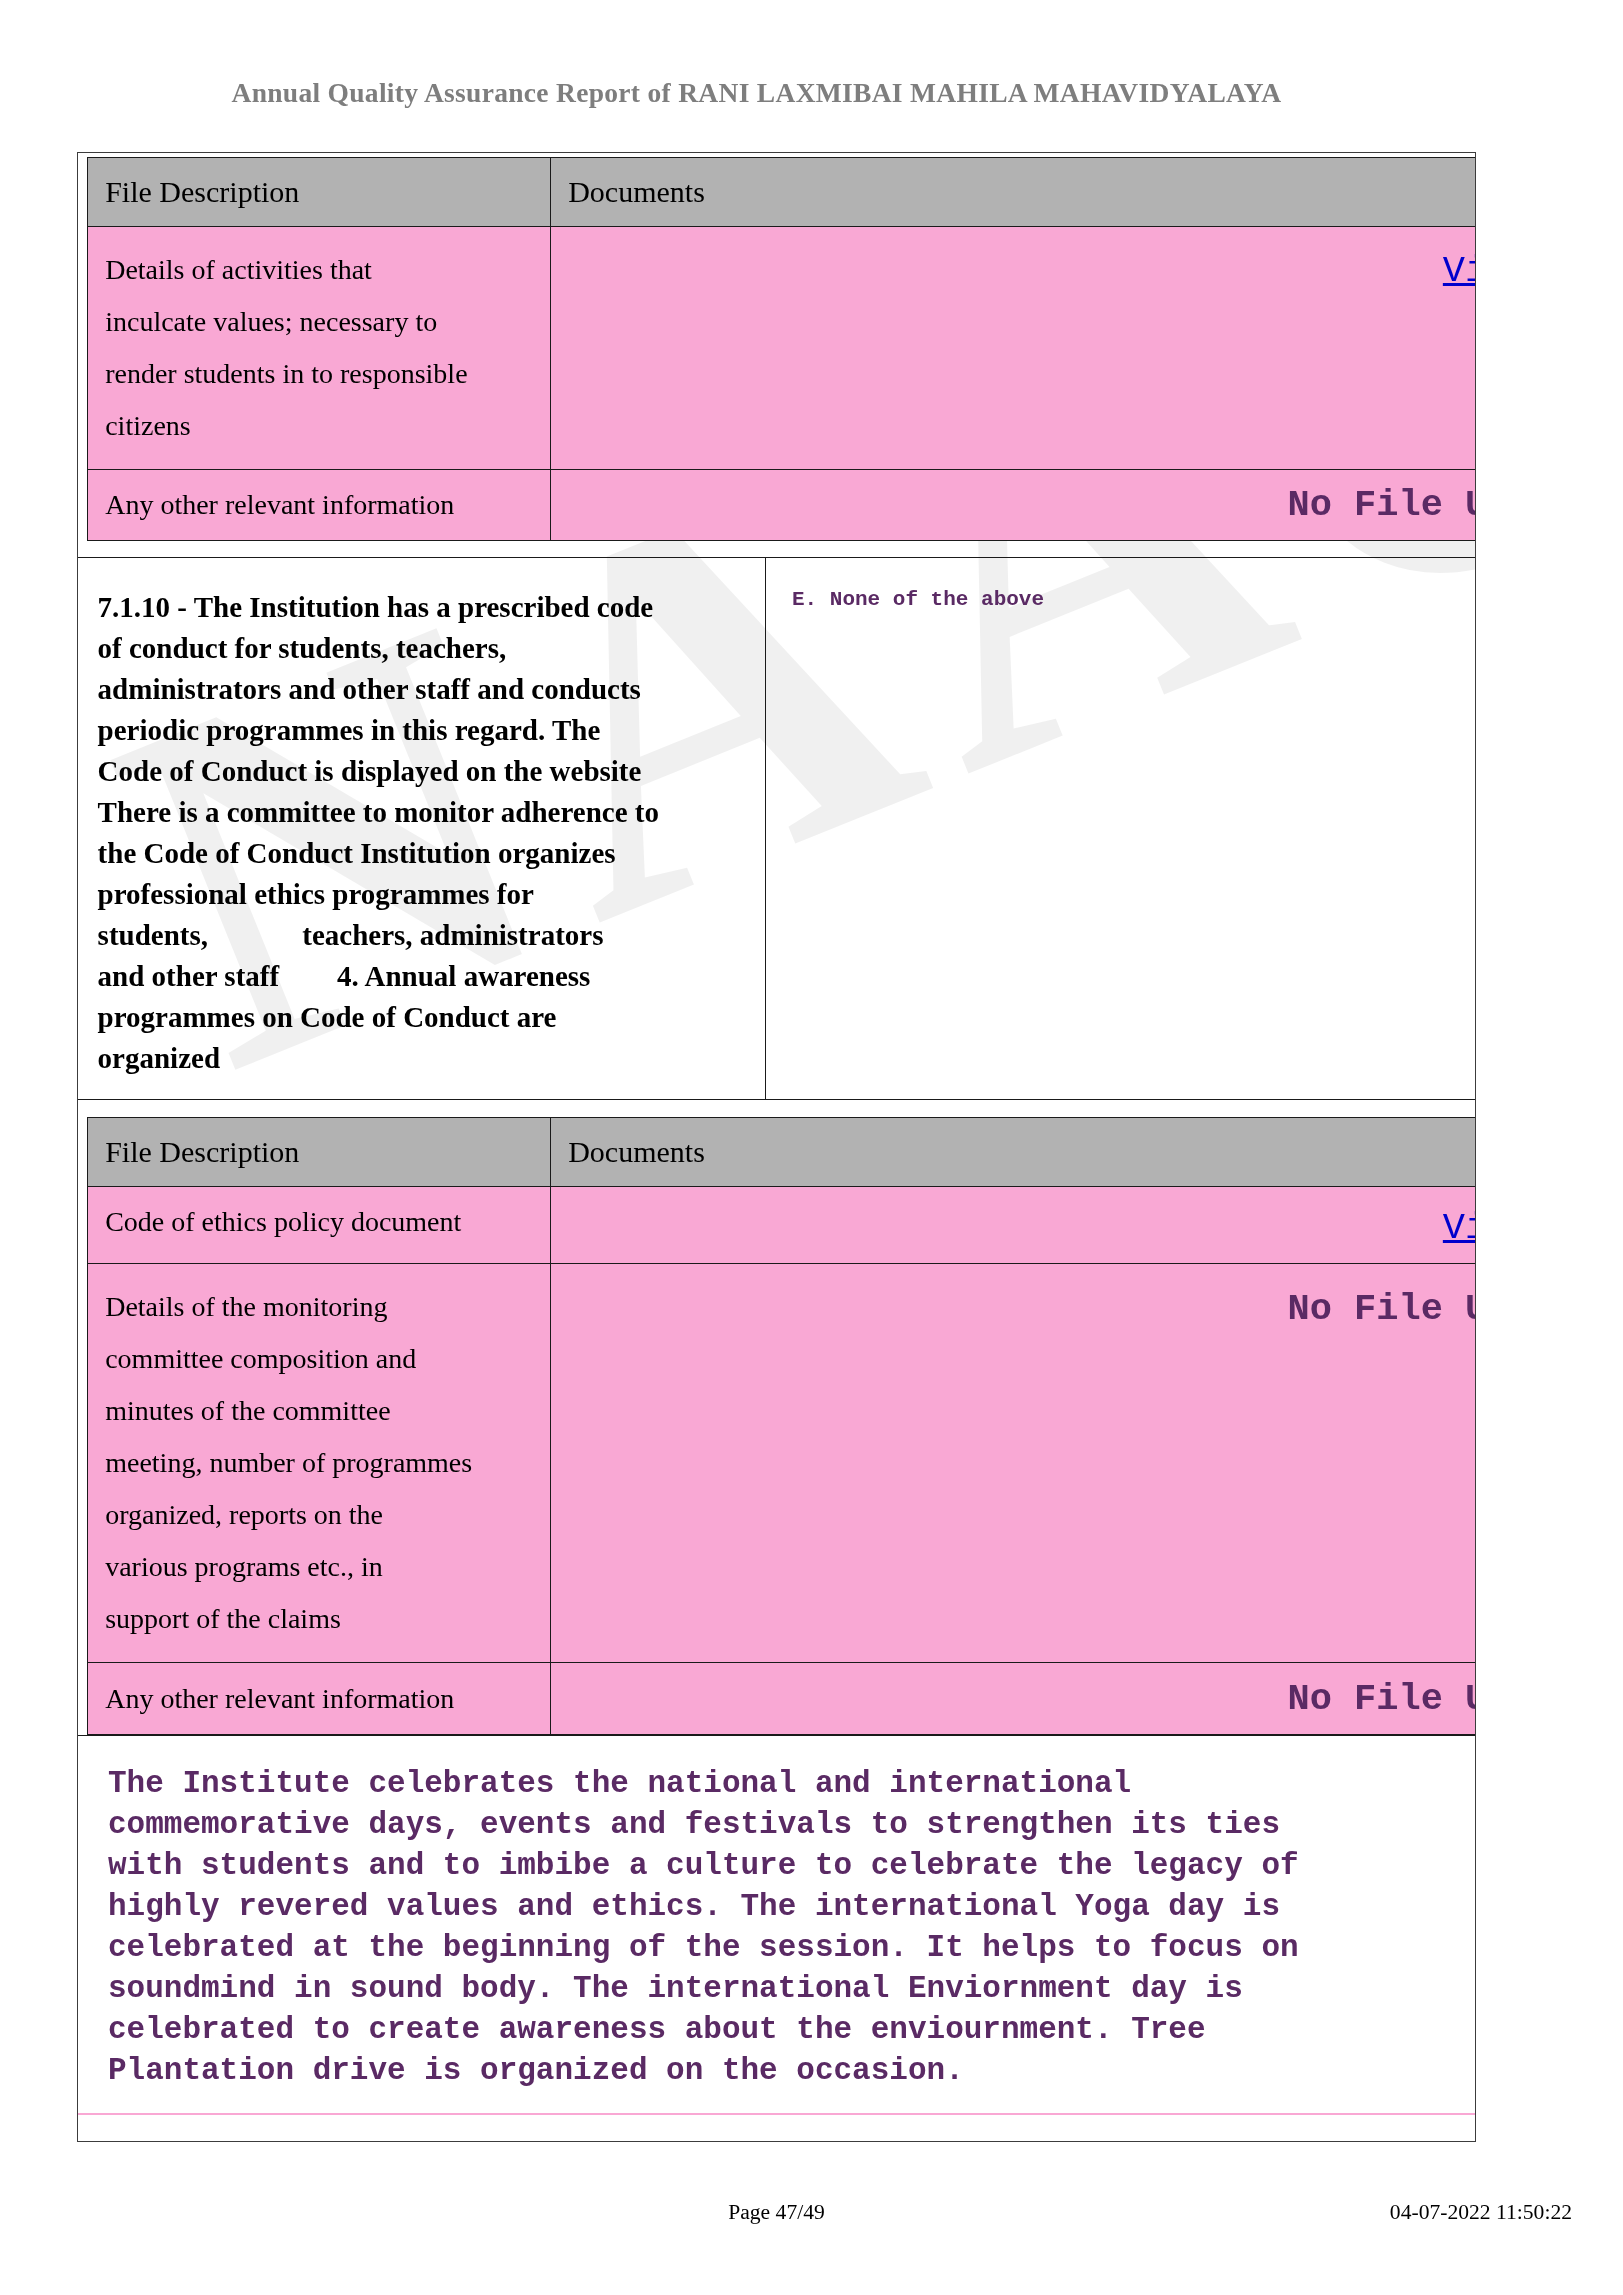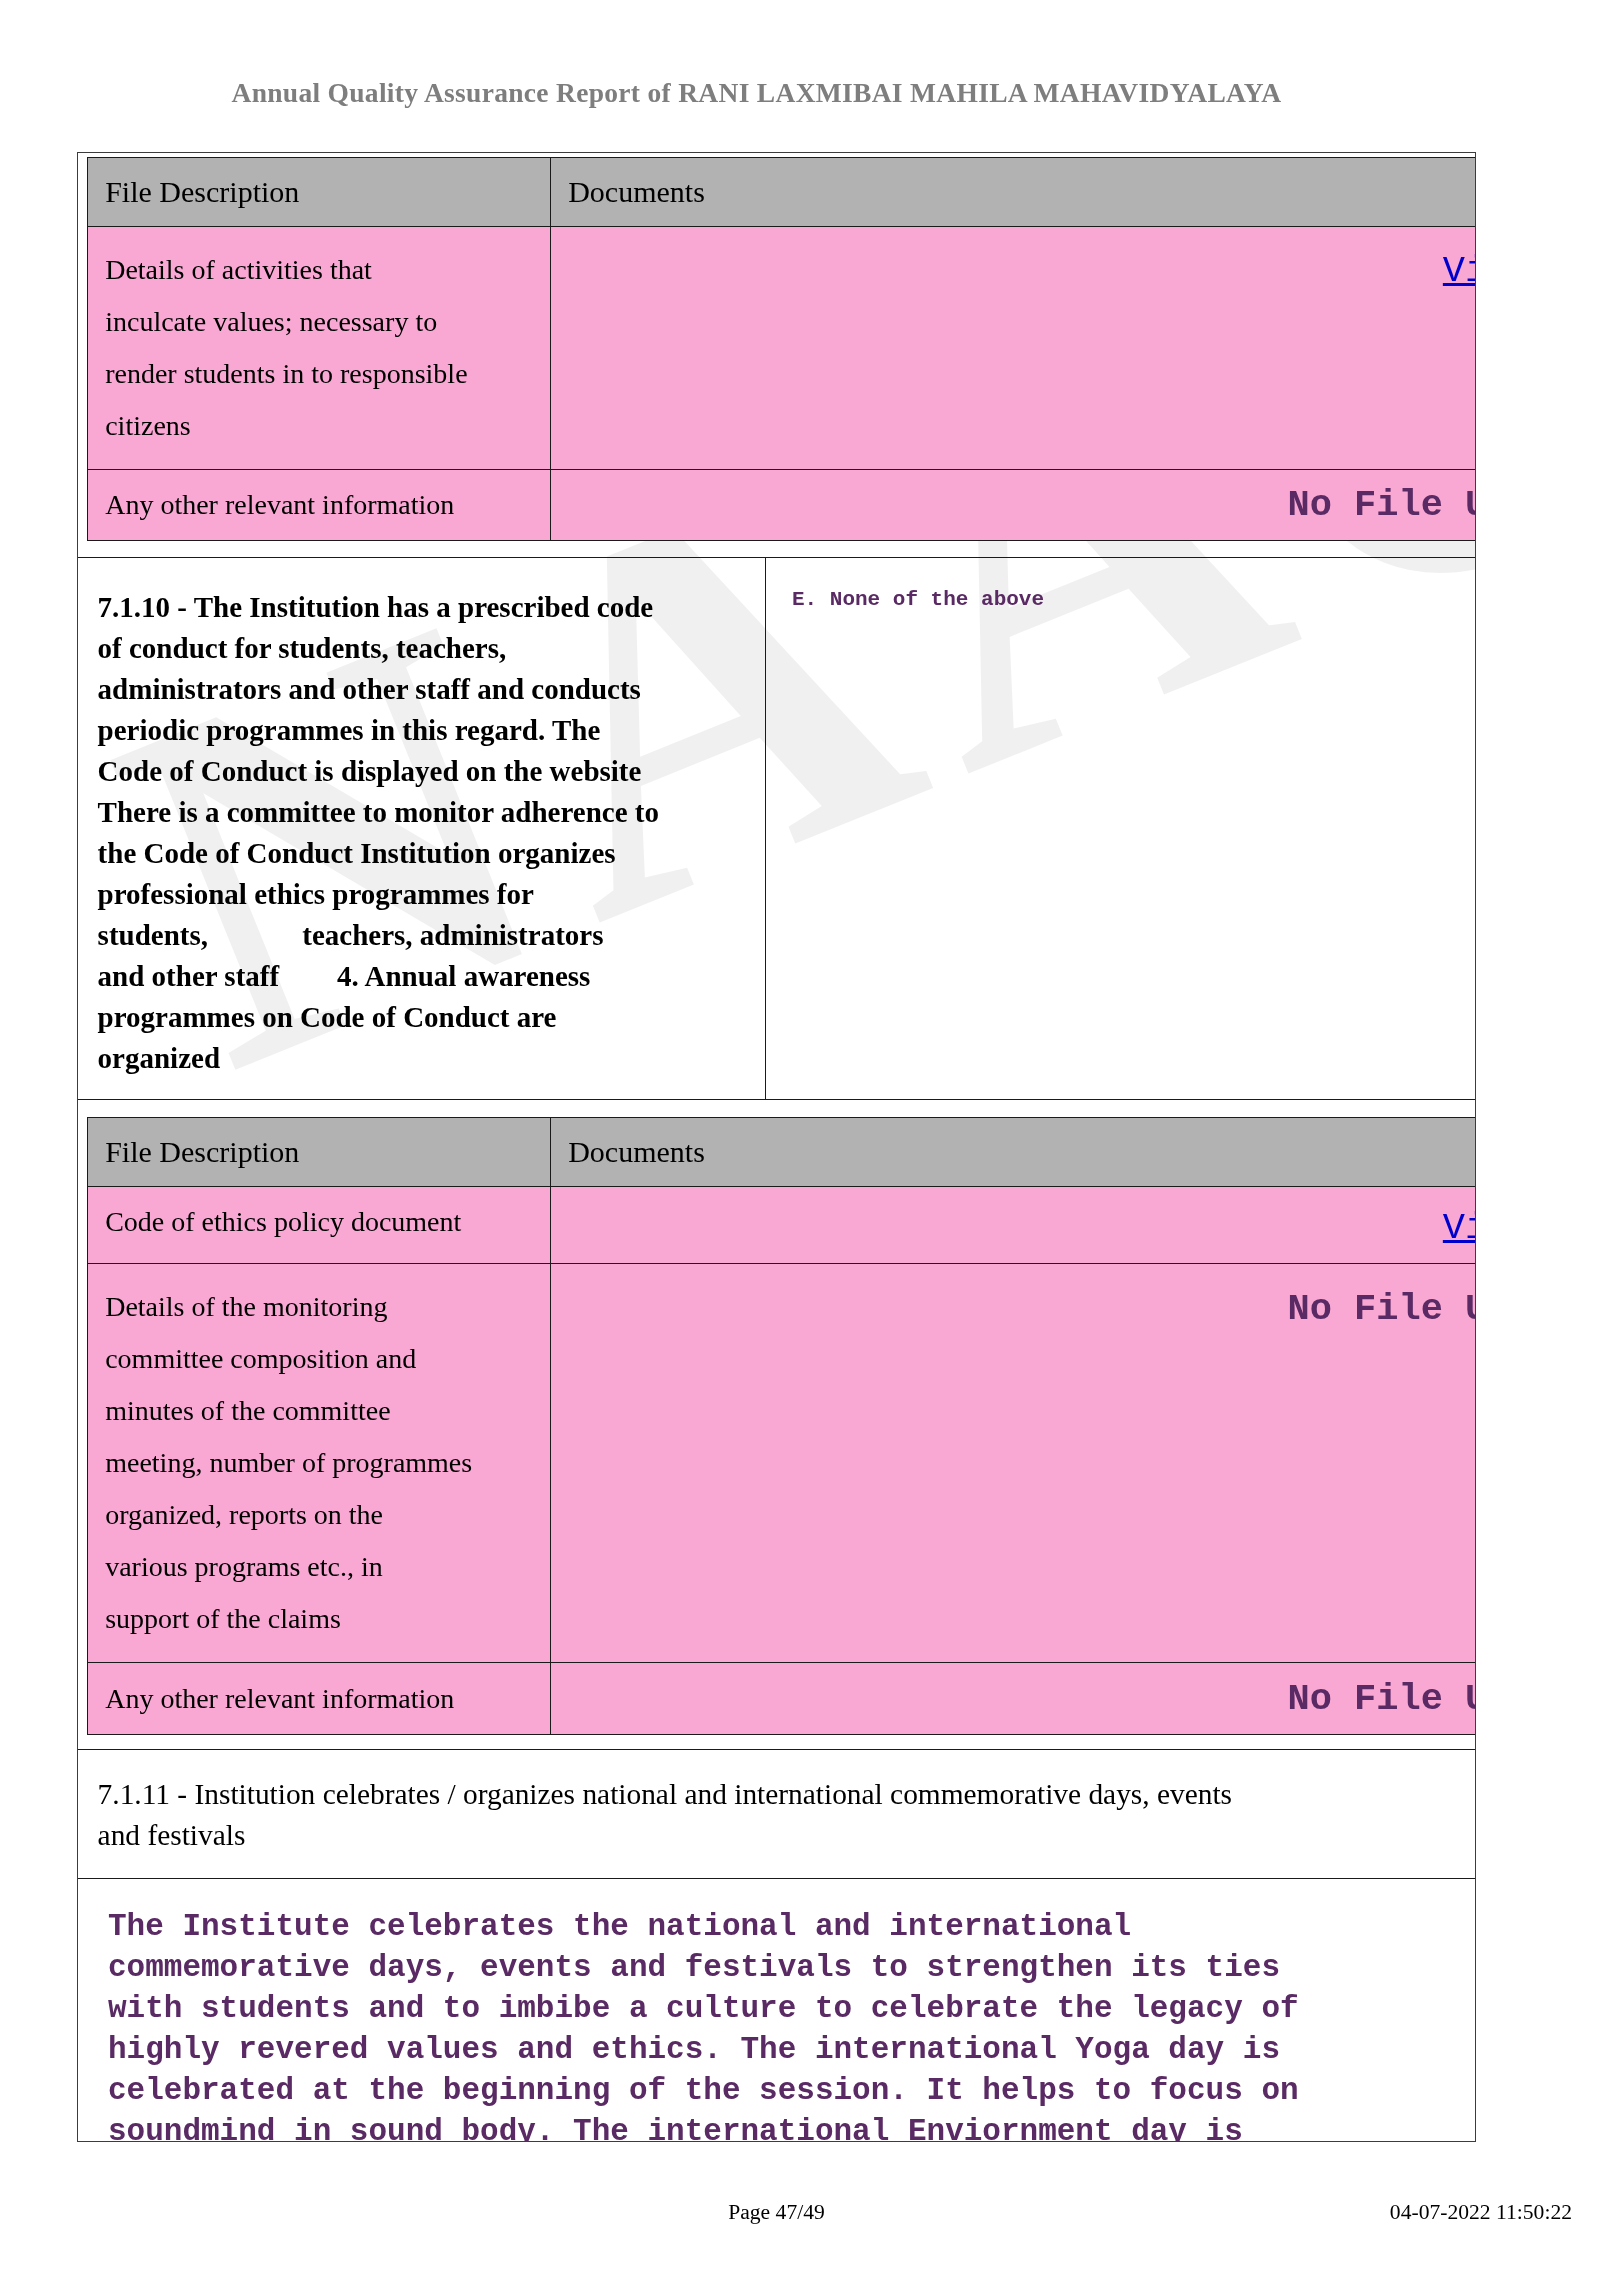--- a/index.html
+++ b/index.html
@@ -164,22 +164,20 @@
       </tr>
       <tr class="compact">
         <td>Any other relevant information</td>
         <td class="doc-cell">
           <span class="nofile">No File Uploaded</span>
         </td>
       </tr>
     </tbody>
       </table>
 
-    <div class="heading-section pre">7.1.11 - Institution celebrates / organizes national and international commemorative days, events
-and festivals</div>
 
     <div class="para-section pre">The Institute celebrates the national and international
 commemorative days, events and festivals to strengthen its ties
 with students and to imbibe a culture to celebrate the legacy of
 highly revered values and ethics. The international Yoga day is
 celebrated at the beginning of the session. It helps to focus on
 soundmind in sound body. The international Enviornment day is
 celebrated to create awareness about the enviournment. Tree
 Plantation drive is organized on the occasion.</div>
 

